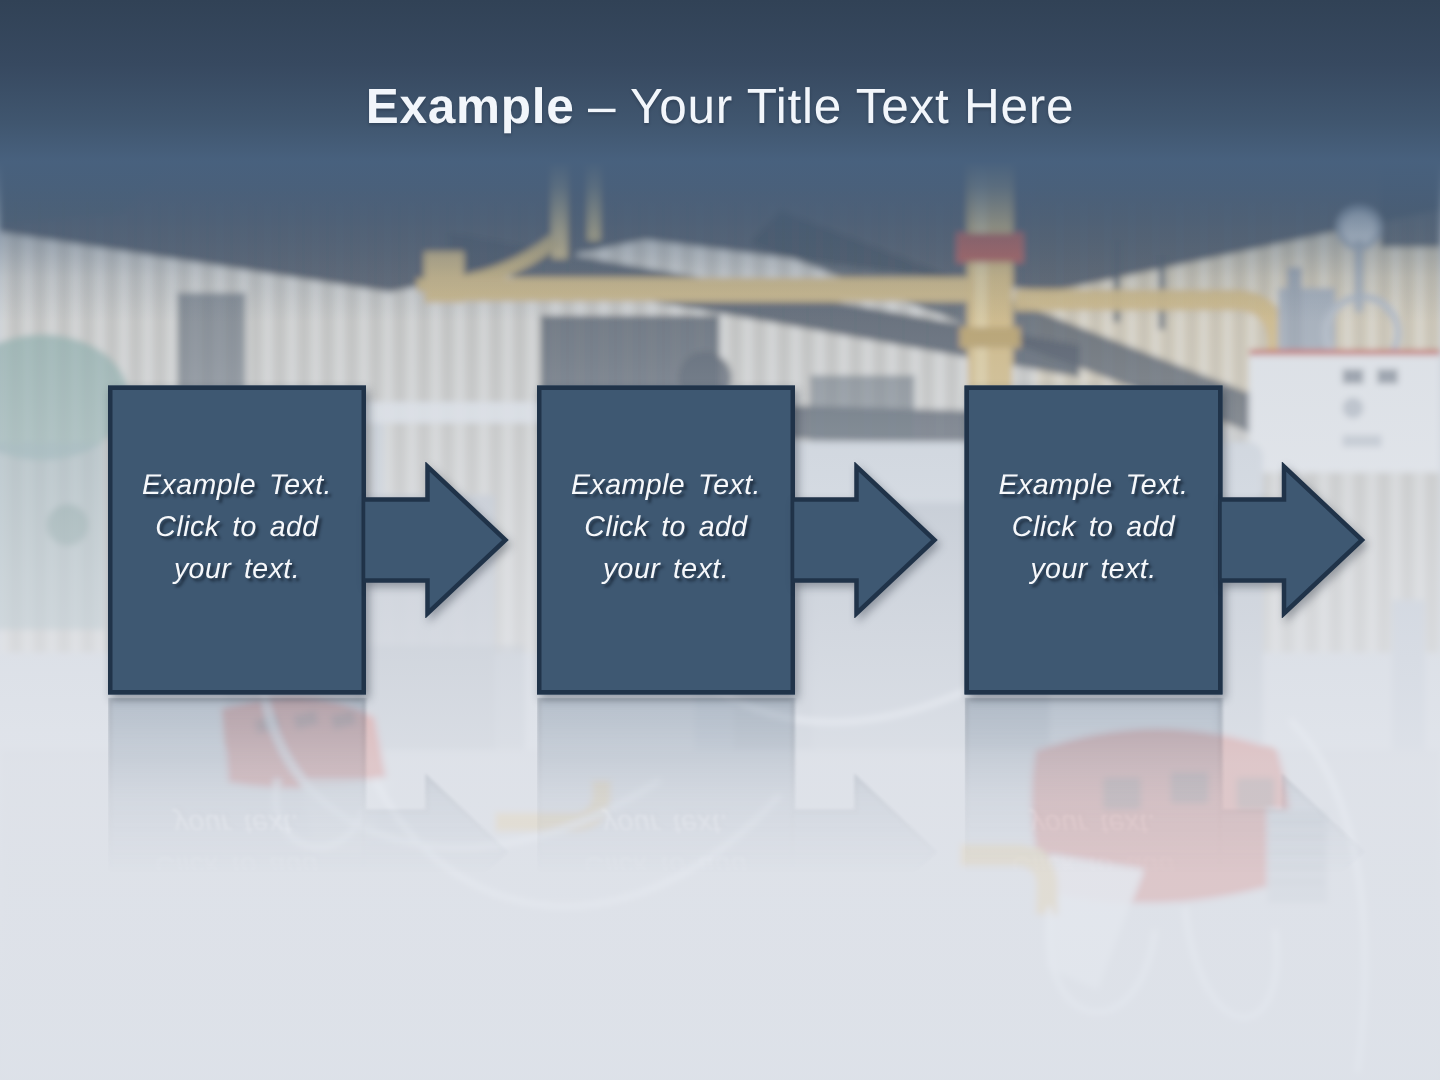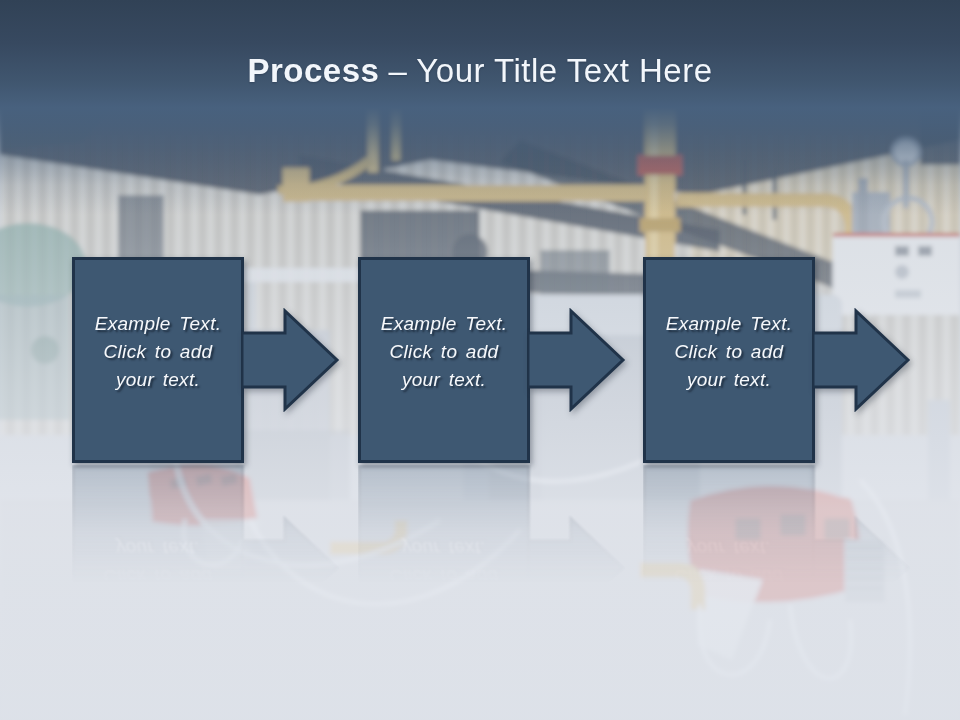--- a/index.html
+++ b/index.html
@@ -191,21 +191,21 @@
           <path d="M185,420 C175,470 230,480 242,440"></path>
         </g>
       </g>
     </svg>
   </div>
   <div class="bg-blue"></div>
   <div class="bg-tint"></div>
   <div class="header-grad"></div>
 
   <div class="title">
-    <span class="title-bold">Process</span><span class="title-rest">– Your Title Text Here</span>
+    <span class="title-bold">Example</span><span class="title-rest">– Your Title Text Here</span>
   </div>
 
   <div class="step" style="left:72px">
     <div class="step-visual">
       <div class="box">
         <span class="box-line">Example Text.</span>
         <span class="box-line">Click to add</span>
         <span class="box-line">your text.</span>
       </div>
       <svg class="arrow" width="98" height="104" viewBox="0 0 98 104">

